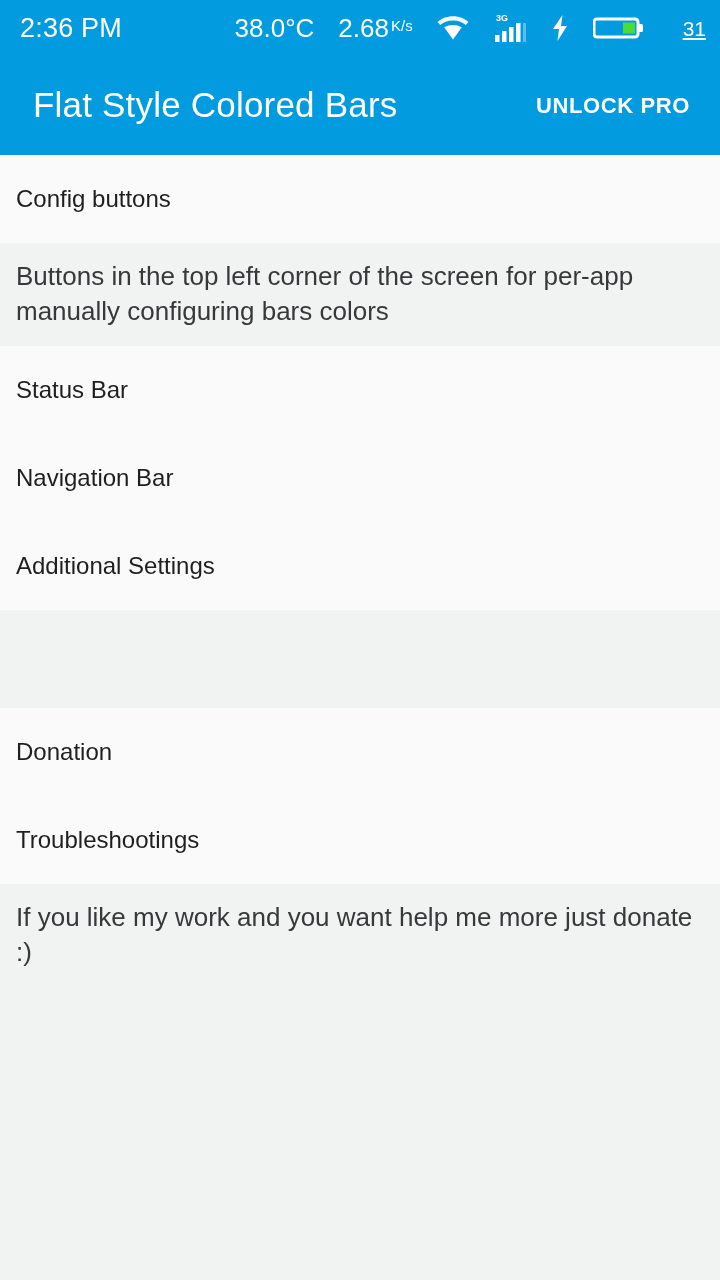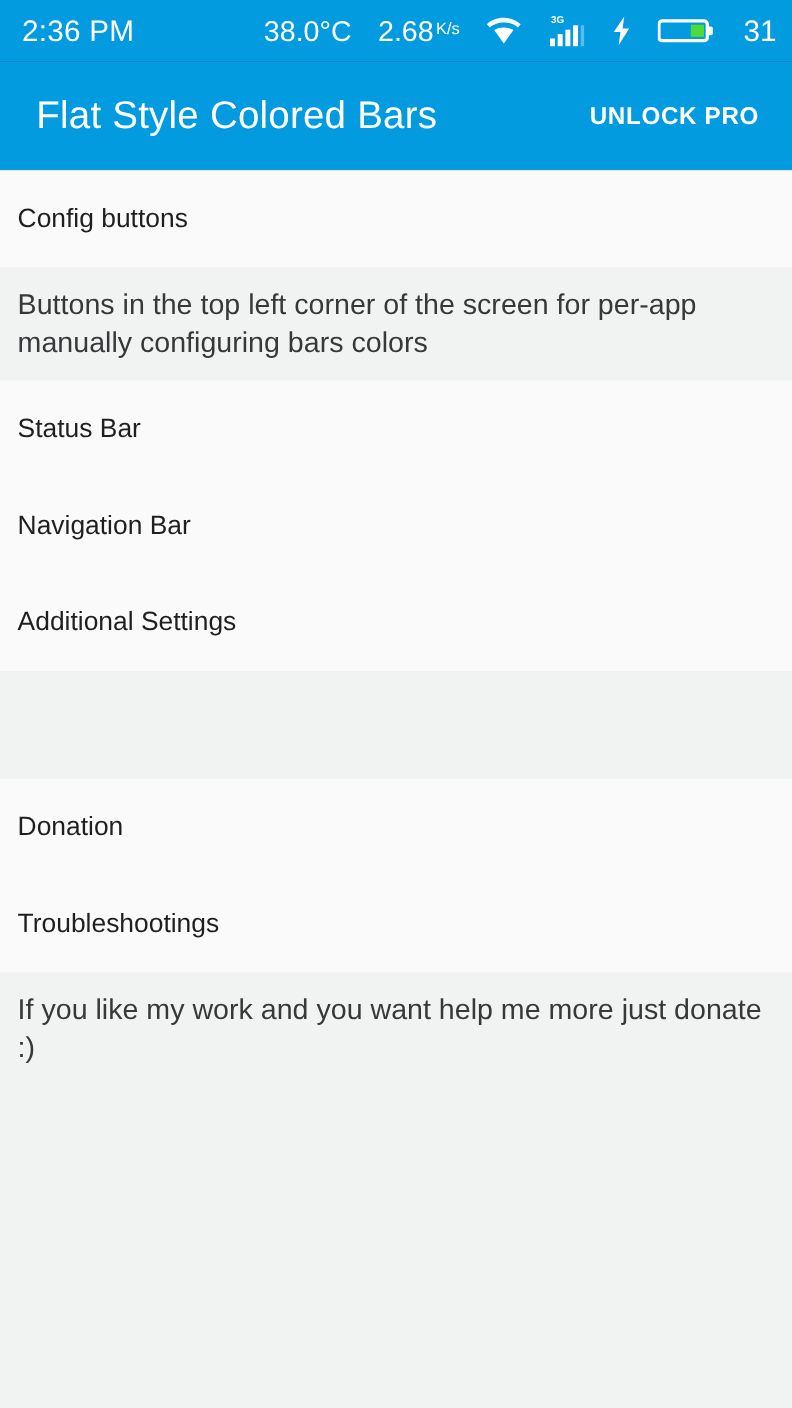--- a/index.html
+++ b/index.html
@@ -12,21 +12,21 @@
     overflow: hidden;
     font-family: "Liberation Sans", sans-serif;
     background: #f1f3f2;
     -webkit-font-smoothing: antialiased;
   }
 
   .phone {
     position: relative;
     width: 720px;
     height: 1280px;
-    background: #404040;
+    background: #d946ef;
     display: flex;
     flex-direction: column;
     border-radius: 13px;
   }
 
   
   .statusbar {
     height: 56px;
     background: #039be0;
     display: flex;
@@ -65,23 +65,24 @@
     top: -6px;
     text-align: center;
   }
   .sb-icon {
     display: flex;
     align-items: center;
     justify-content: center;
   }
   .sb-batt-num {
     color: #ffffff;
-    font-size: 27px;
-    line-height: 1;
-    margin-left: 2px;
+    font-size: 21px;
+    line-height: 1;
+    margin-left: 14px;
+    text-decoration: underline;
   }
 
   
   .toolbar {
     height: 99px;
     background: #039be0;
     display: flex;
     align-items: center;
     justify-content: space-between;
     padding: 0 18px 0 33px;

